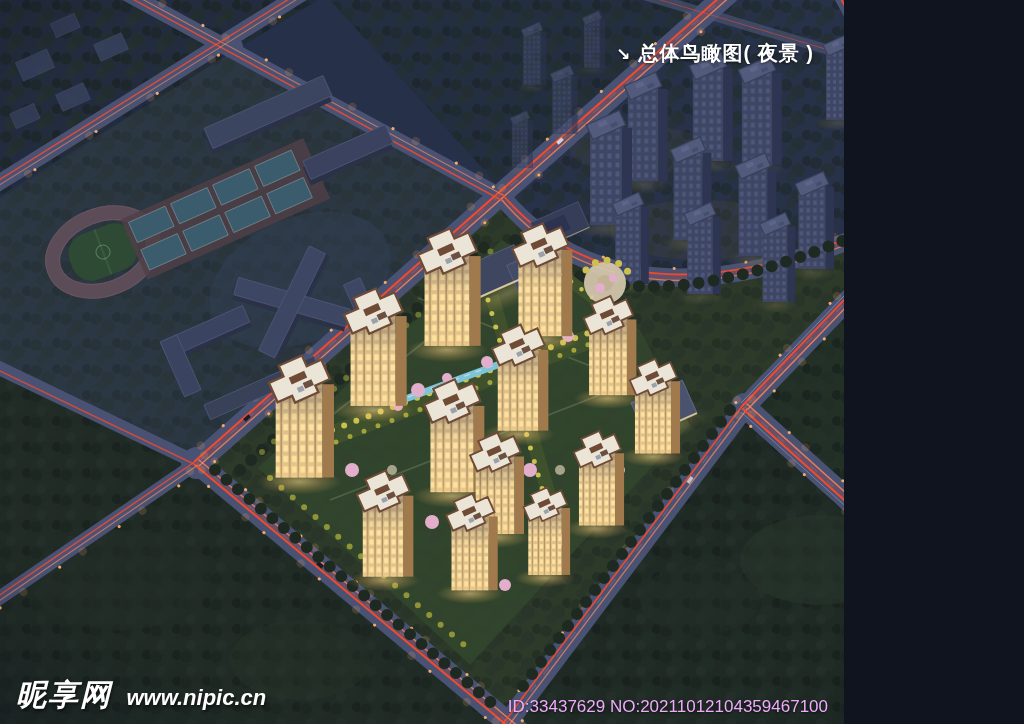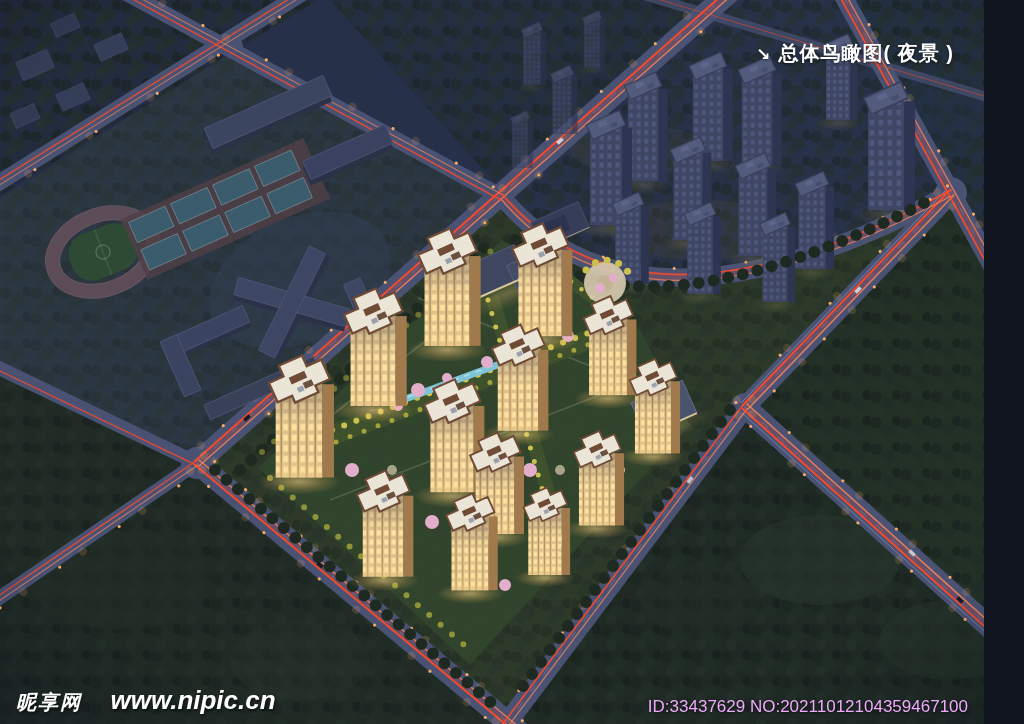--- a/index.html
+++ b/index.html
@@ -1,16 +1,16 @@
 <!DOCTYPE html>
 <html style="--night-sky: #273049; --forest-blue: #232c3e; --forest-green: #1f2a24; --road: #4a5274; --road-line: #6d76a0; --light-trail: #ff4a28; --light-trail-soft: #ff8a5c; --street-lamp: #ffb066; --lit-facade: #dfc28a; --lit-window: #ffe2a0; --lit-roof: #ebe5d8; --roof-trim: #6f4b36; --dim-face: #3e4663; --dim-roof: #525b7c; --garden-yellow: #cbc14e; --blossom-pink: #e3aecb; --water: #7ec4d6; --lawn: #31452c; --track: #5c4c58; --field: #2e4a34; --court: #3b5c6d;"><head>
 <meta charset="utf-8">
 <style>
   html,body{margin:0;padding:0;background:#10141f;}
-  .stage{position:relative;width:984px;height:724px;overflow:hidden;
+  .stage{position:relative;width:844px;height:724px;overflow:hidden;
          font-family:"Liberation Sans","DejaVu Sans",sans-serif;background:var(--night-sky,#273049);}
   .stage svg{position:absolute;left:0;top:0;}
   
   .c-sky{fill:var(--night-sky,#273049);}
   .c-road{stroke:var(--road,#4a5274);fill:none;stroke-linecap:round;}
   .c-roadfill{fill:var(--road,#4a5274);}
   .c-lane{stroke:var(--road-line,#6d76a0);fill:none;}
   .c-t1{stroke:var(--light-trail,#ff4a28);fill:none;stroke-linecap:round;}
   .c-t2{stroke:var(--light-trail-soft,#ff8a5c);fill:none;stroke-linecap:round;}
   .c-lamp{stroke:var(--street-lamp,#ffb066);fill:none;stroke-linecap:round;}
@@ -26,22 +26,22 @@
   .c-lawn{fill:var(--lawn,#31452c);}
   .c-track{stroke:var(--track,#5c4c58);fill:none;}
   .c-field{fill:var(--field,#2e4a34);}
   .c-court{fill:var(--court,#3b5c6d);stroke:#7a8a95;stroke-width:.7;}
   
   .title{position:absolute;top:40px;right:30px;color:#fff;font-size:20px;font-weight:bold;
          letter-spacing:1px;text-shadow:0 1px 3px rgba(0,0,0,.6);white-space:nowrap;}
   .title .arr{font-size:17px;margin-right:7px;font-weight:bold;}
   .wm{position:absolute;left:16px;bottom:8px;color:#fff;font-weight:bold;font-style:italic;
       text-shadow:1px 2px 3px rgba(0,0,0,.55);white-space:nowrap;}
-  .wm .zh{font-size:20px;letter-spacing:2px;}
-  .wm .url{font-size:26px;margin-left:24px;}
+  .wm .zh{font-size:30px;letter-spacing:2px;}
+  .wm .url{font-size:22px;margin-left:10px;}
   .fid{position:absolute;right:16px;bottom:7px;color:#f0abfc;font-size:17px;
        text-shadow:0 1px 2px rgba(0,0,0,.5);white-space:nowrap;}
 </style>
 </head>
 <body>
 
 <div class="stage">
 <svg width="1024" height="724" viewBox="0 0 1024 724">
   <defs>
     <pattern id="treePat" width="30" height="26" patternUnits="userSpaceOnUse">

